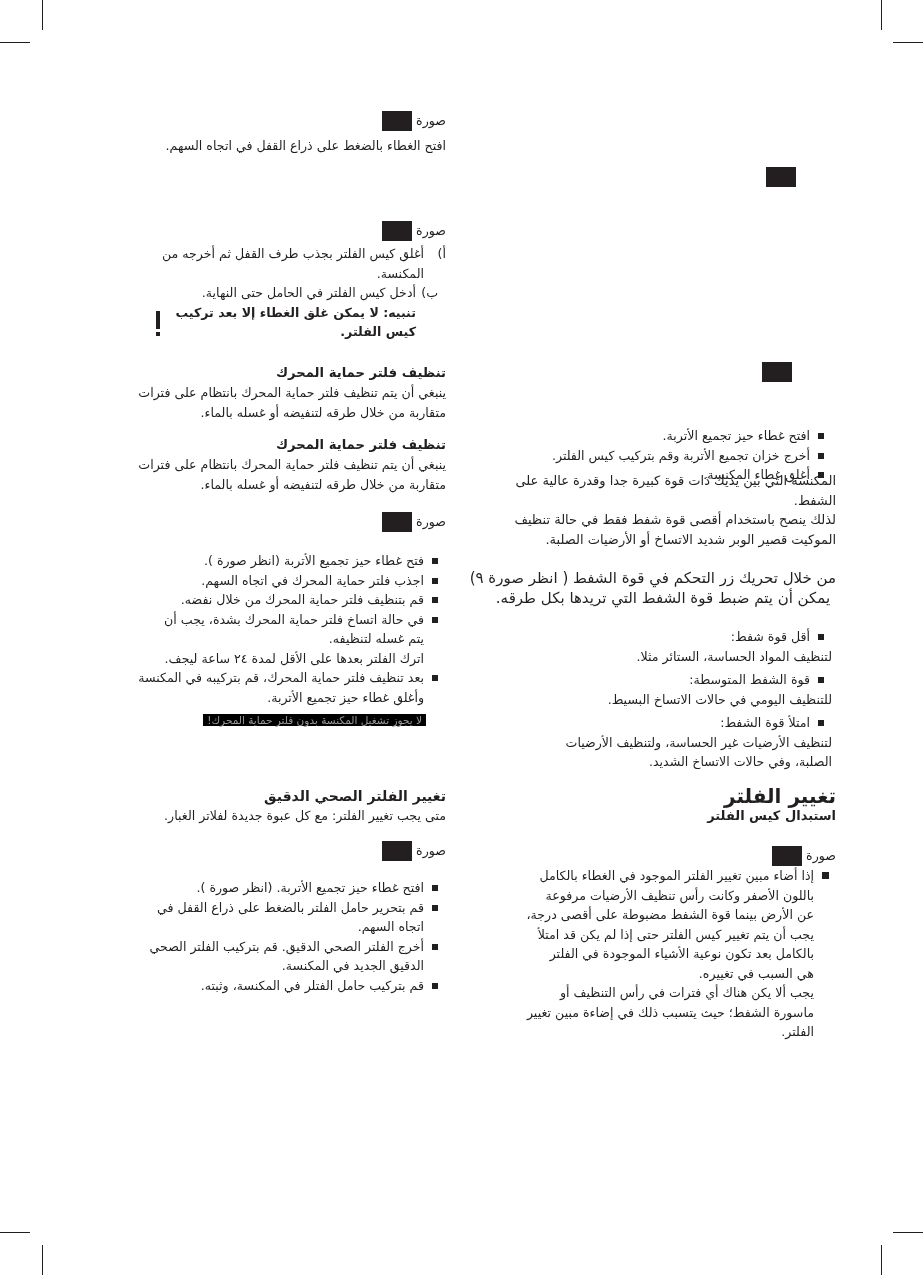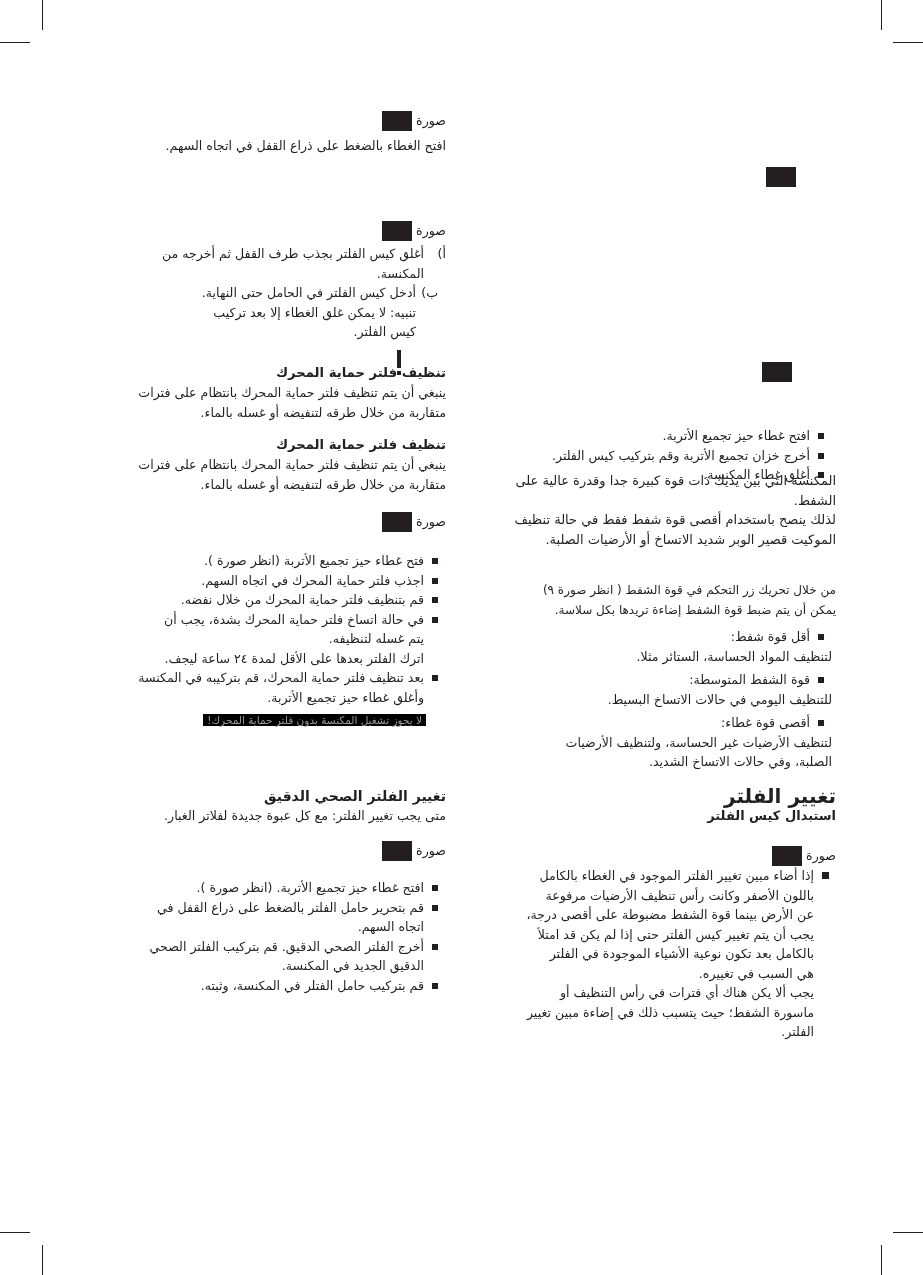--- a/index.html
+++ b/index.html
@@ -63,22 +63,22 @@
     .bullet span {
       display: block;
       width: 6px;
       height: 6px;
       background: #231f20;
     }
     .bullet-text { flex: 1; }
     .indent { padding-right: 22px; }
     .warn-row {
       display: flex;
-      flex-direction: column;
       align-items: flex-start;
+      font-weight: bold;
     }
     .warn-icon {
       width: 34px;
       flex: 0 0 34px;
       display: flex;
       flex-direction: column;
       align-items: center;
       padding-top: 8px;
     }
     .warn-icon .bar { width: 4px; height: 18px; background: #231f20; }
@@ -288,23 +288,23 @@
   </div>
 </div>
 
 <div class="abs" style="left:490px; width:346px; top:471px; font-size:13px; line-height:19.5px;">
   <div class="line">المكنسة التي بين يديك ذات قوة كبيرة جدا وقدرة عالية على</div>
   <div class="line">الشفط.</div>
   <div class="line">لذلك ينصح باستخدام أقصى قوة شفط فقط في حالة تنظيف</div>
   <div class="line">الموكيت قصير الوبر شديد الاتساخ أو الأرضيات الصلبة.</div>
 </div>
 
-<div class="abs" style="left:490px; width:346px; top:581px; font-size:12px; line-height:19.5px;">
+<div class="abs" style="left:490px; width:346px; top:569px; font-size:15px; line-height:19.5px;text-align:center;">
   <div class="line">من خلال تحريك زر التحكم في قوة الشفط ( انظر صورة ٩)</div>
-  <div class="line">يمكن أن يتم ضبط قوة الشفط إضاءة تريدها بكل سلاسة.</div>
+  <div class="line">يمكن أن يتم ضبط قوة الشفط التي تريدها بكل طرقه.</div>
 </div>
 
 <div class="abs" style="left:490px; width:346px; top:627px; font-size:12.6px; line-height:19.5px;">
   <div class="bullet-row" style="padding-right:4px;">
     <div class="bullet">
         <span></span>
       </div>
     <div class="bullet-text">
         <div class="line">أقل قوة شفط:</div>
       </div>
@@ -317,21 +317,21 @@
     <div class="bullet-text">
         <div class="line">قوة الشفط المتوسطة:</div>
       </div>
   </div>
   <div class="line" style="padding-right:4px;">للتنظيف اليومي في حالات الاتساخ البسيط.</div>
   <div class="bullet-row" style="padding-right:4px; margin-top:4px;">
     <div class="bullet">
         <span></span>
       </div>
     <div class="bullet-text">
-        <div class="line">أقصى قوة غطاء:</div>
+        <div class="line">امتلأ قوة الشفط:</div>
       </div>
   </div>
   <div class="line" style="padding-right:4px;">لتنظيف الأرضيات غير الحساسة، ولتنظيف الأرضيات</div>
   <div class="line" style="padding-right:4px;">الصلبة، وفي حالات الاتساخ الشديد.</div>
 </div>
 
 <div class="abs" style="left:490px; width:346px; top:785px;">
   <div class="heading-big line">تغيير الفلتر</div>
   <div class="heading line" style="font-size:13px; line-height:17px;">استبدال كيس الفلتر</div>
 </div>

